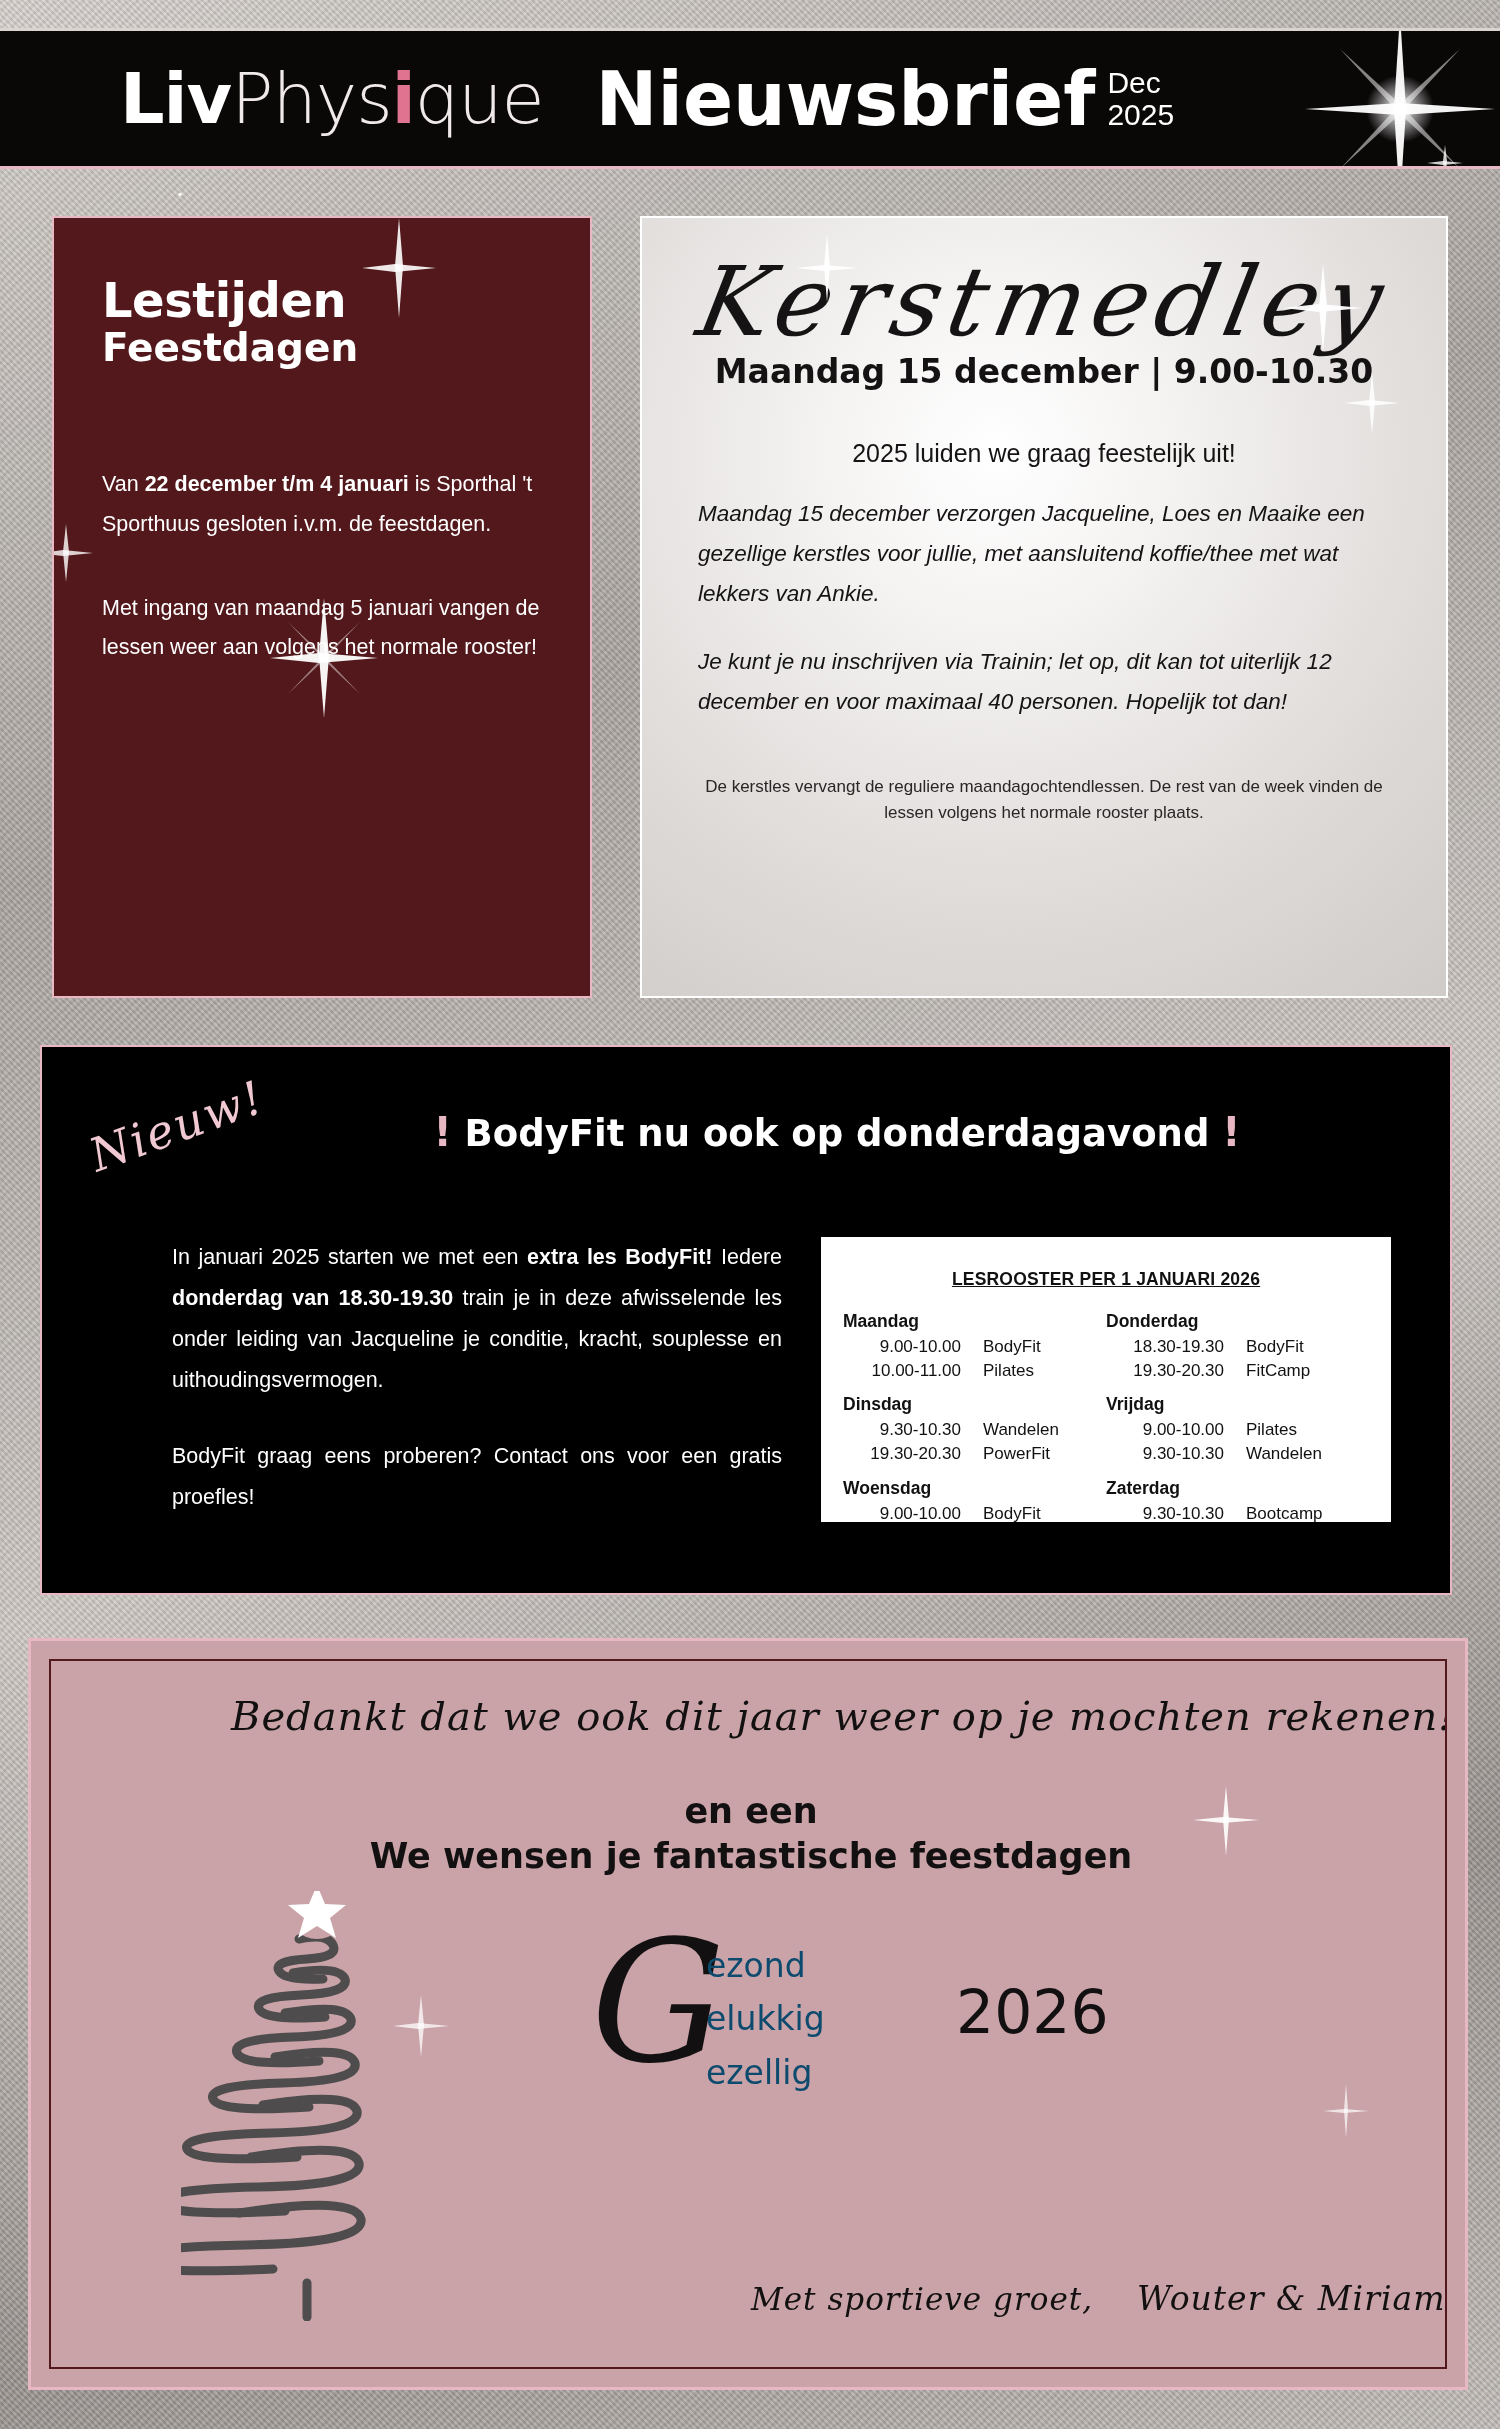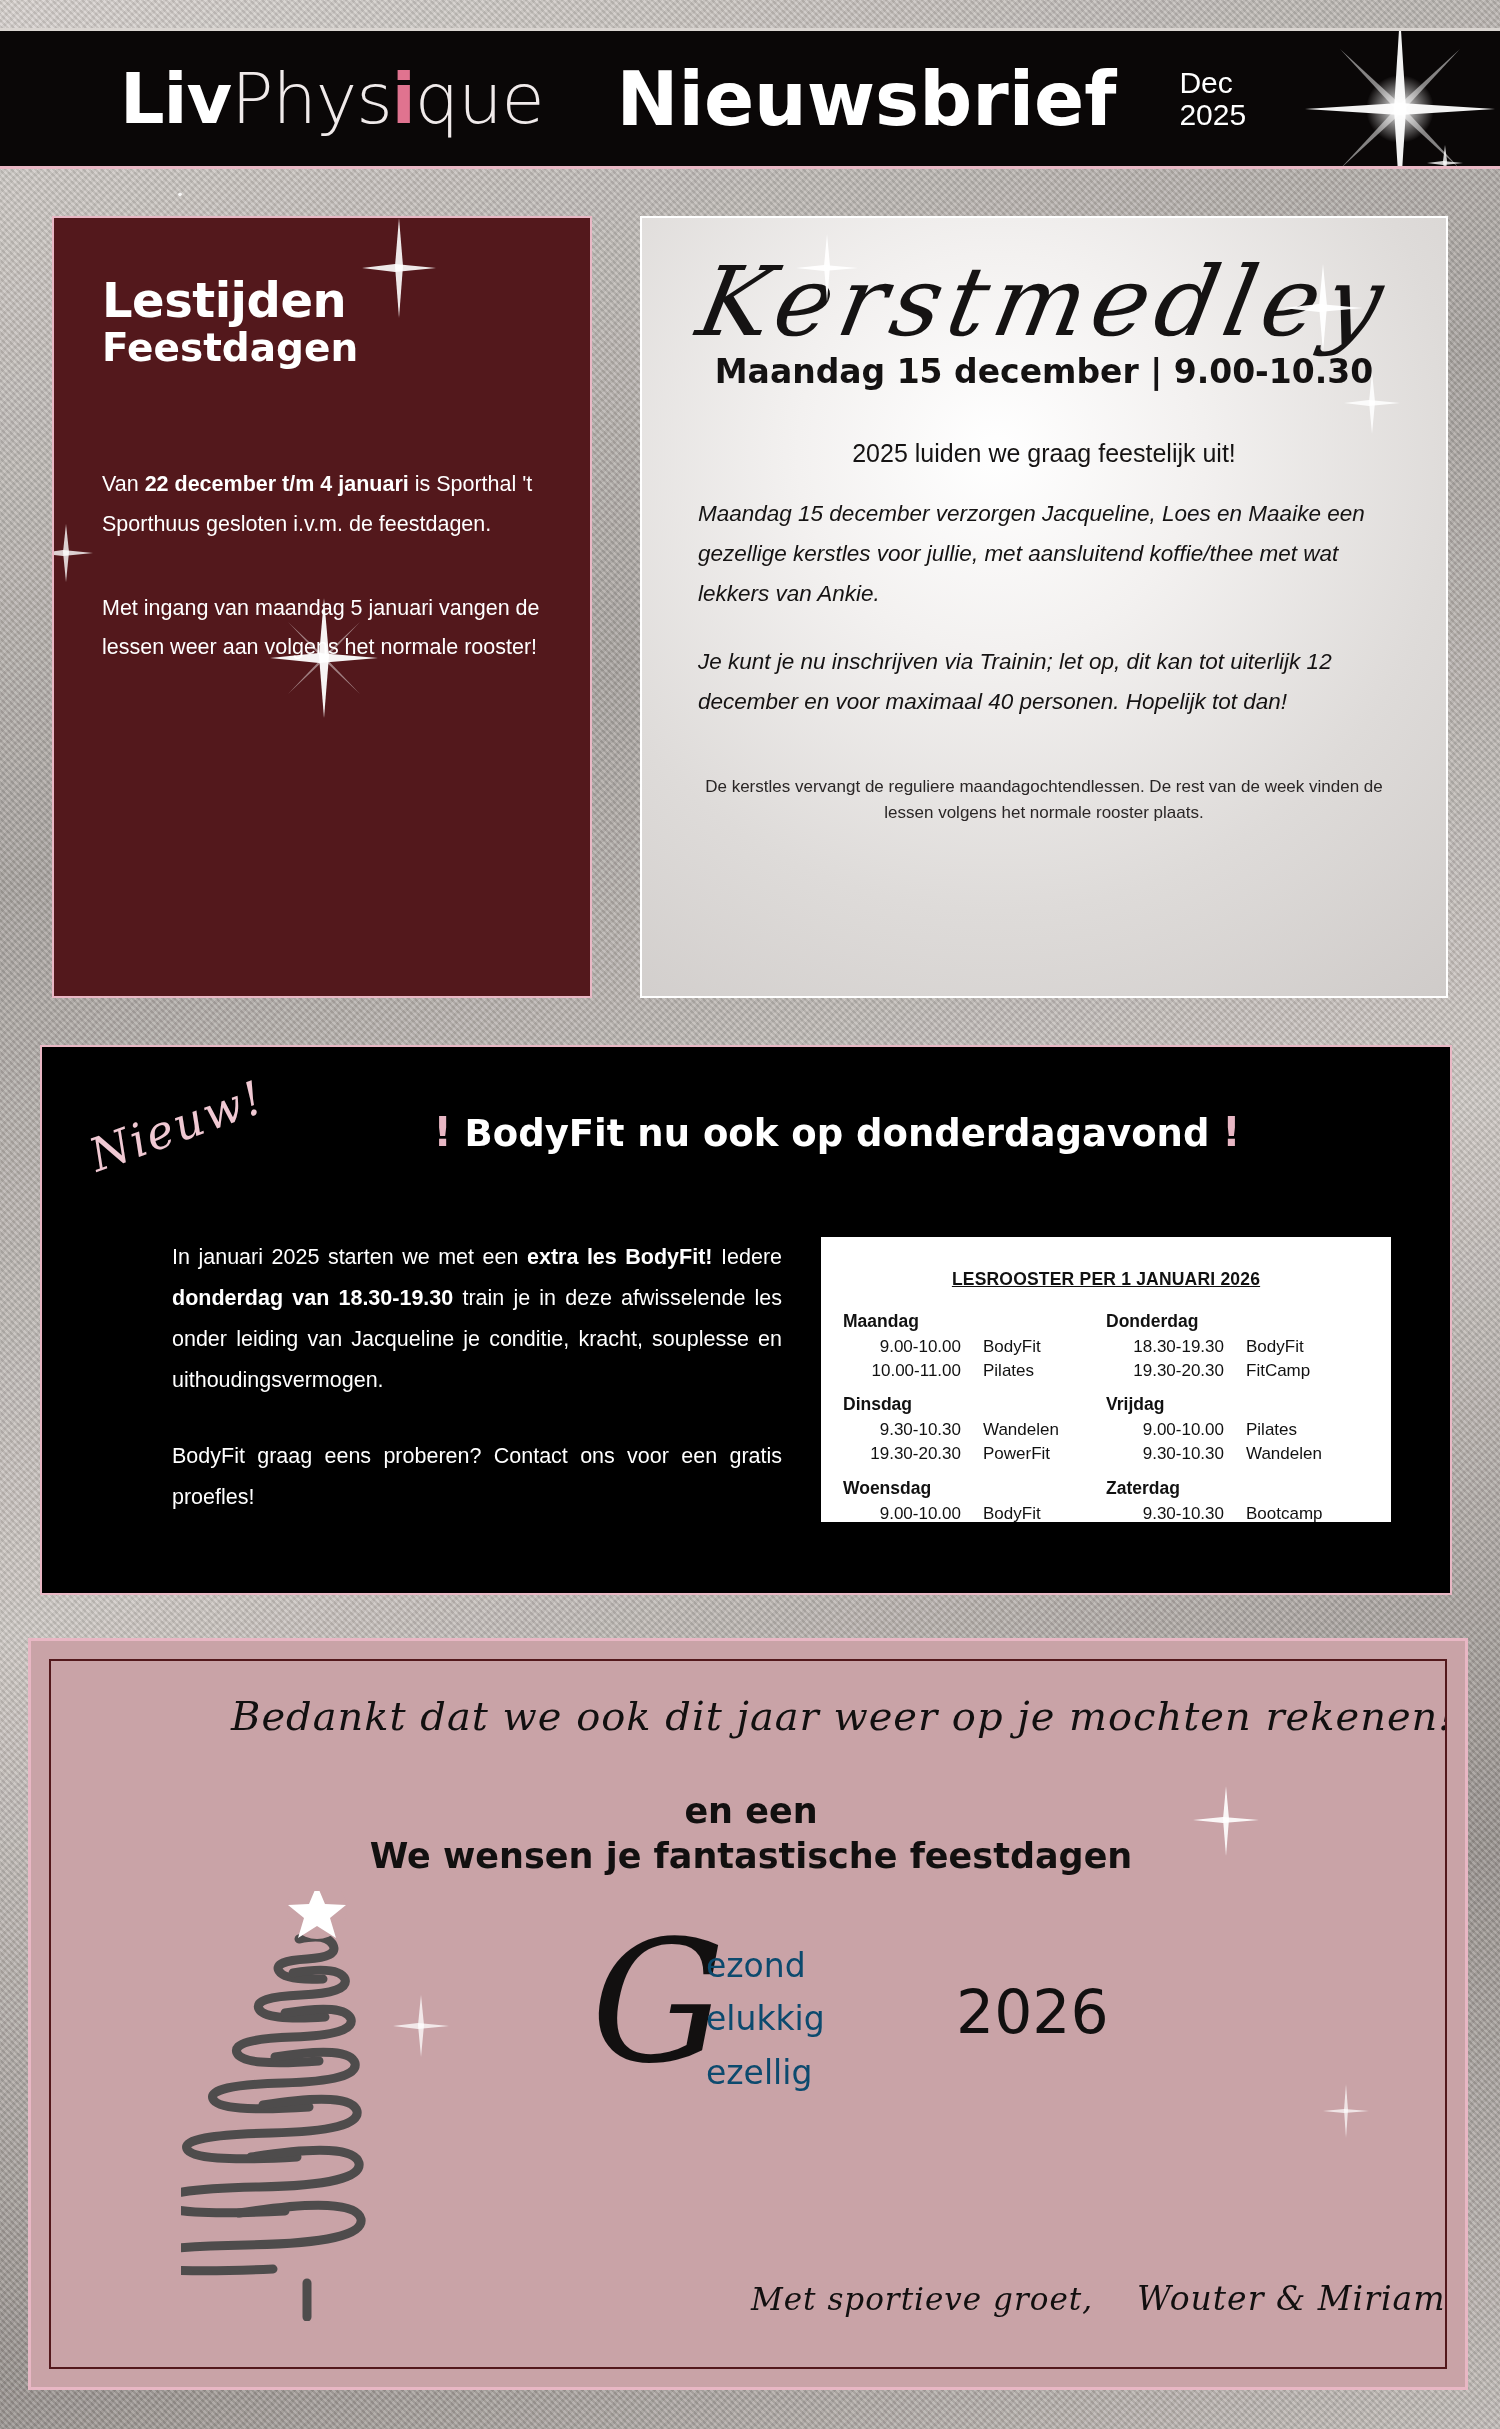--- a/index.html
+++ b/index.html
@@ -45,21 +45,20 @@
     position: absolute;
     left: 0; top: 28px;
     width: 1500px; height: 141px;
     background: #0a0707;
     border-top: 3px solid #d9d4d0;
     border-bottom: 3px solid #e8b7c4;
     display: flex;
     align-items: center;
     box-sizing: border-box;
     overflow: hidden;
-    gap: 21px;
   }
   .header .brand {
     color: #fff;
     font-size: 70px;
     letter-spacing: -1px;
     margin-left: 120px;
     white-space: nowrap;
     font-family: "DejaVu Sans", sans-serif;
   }
   .brand .liv { font-weight: bold; }
@@ -70,21 +69,21 @@
     font-size: 74px;
     font-weight: bold;
     margin-left: 52px;
     white-space: nowrap;
     font-family: "DejaVu Sans", sans-serif;
   }
   .header .date {
     color: #ffffff;
     font-size: 30px;
     line-height: 1.05;
-    margin-left: 42px;
+    margin-left: 12px;
     text-align: left;
     font-family: "Liberation Sans", sans-serif;
   }
   .hdr-star {
     position: absolute;
     pointer-events: none;
   }
 
   
   .sparkle {

